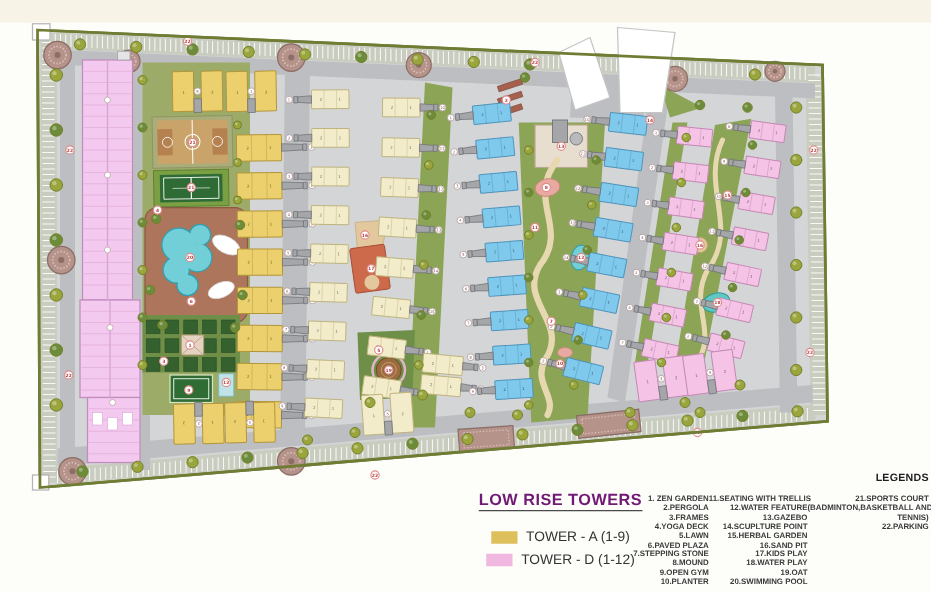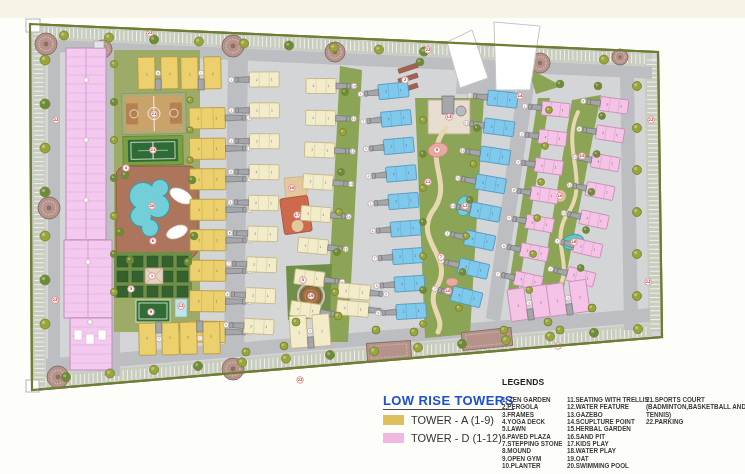--- a/index.html
+++ b/index.html
@@ -1,24 +1,24 @@
 <!DOCTYPE html>
 <html><head>
 <meta charset="utf-8">
 <style>
   html,body{margin:0;padding:0;}
   body{background:#ffffff;font-family:"Liberation Sans",sans-serif;}
   .stage{position:relative;width:745px;height:474px;background:#fdfdfa;overflow:hidden;}
   .stage svg{position:absolute;left:0;top:0;font-family:"DejaVu Sans",sans-serif;}
   .lowrise{position:absolute;left:383px;top:391px;z-index:5;}
-  .lr-title{font-size:13px;color:#1d4ed8;font-weight:600;letter-spacing:.4px;border-bottom:1.6px solid #4a4a4a;display:inline-block;padding-bottom:1px;margin-bottom:4px;}
-  .lr-row{display:flex;align-items:center;margin-bottom:5.5px;}
+  .lr-title{font-size:13px;color:#701a75;font-weight:600;letter-spacing:.4px;border-bottom:1.6px solid #4a4a4a;display:inline-block;padding-bottom:1px;margin-bottom:15px;}
+  .lr-row{display:flex;align-items:center;margin-bottom:5.5px;justify-content:center;}
   .lr-swatch{width:21px;height:10px;margin-right:7px;display:inline-block;}
   .lr-label{font-size:11px;color:#333;}
-  .legends{position:absolute;left:502px;top:377px;z-index:5;}
+  .legends{position:absolute;left:502px;top:377px;z-index:5;text-align:right;}
   .lg-title{font-size:8.5px;font-weight:bold;color:#1f1f1f;margin-bottom:9px;letter-spacing:.2px;}
   .lg-cols{display:flex;}
   .lg-col{width:65px;}
   .lg-col.c2{width:79px;}
   .lg-col.c3{width:97px;}
   .lg-item{font-size:6.3px;font-weight:bold;color:#3a3a3a;line-height:7.35px;white-space:nowrap;}
 </style>
 </head>
 <body>
 

